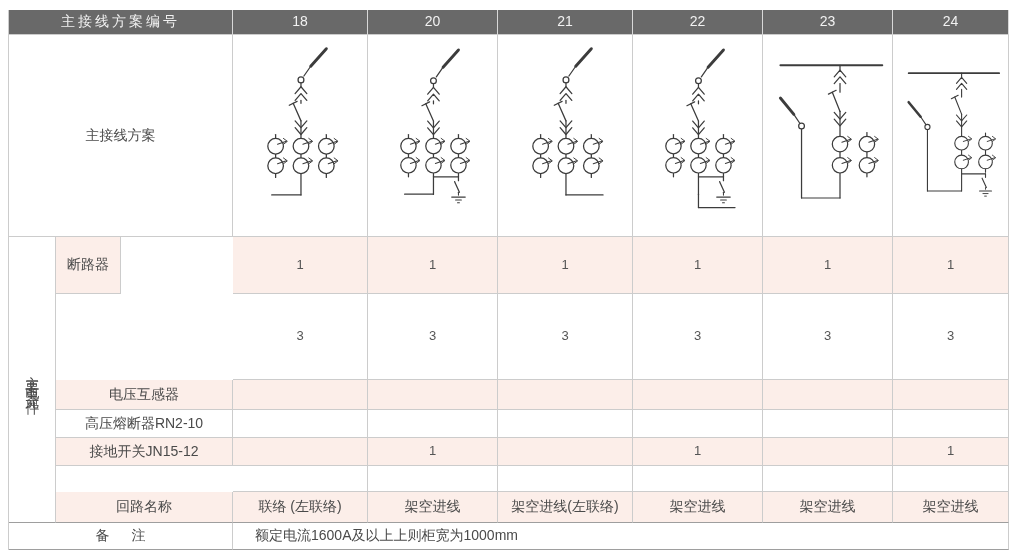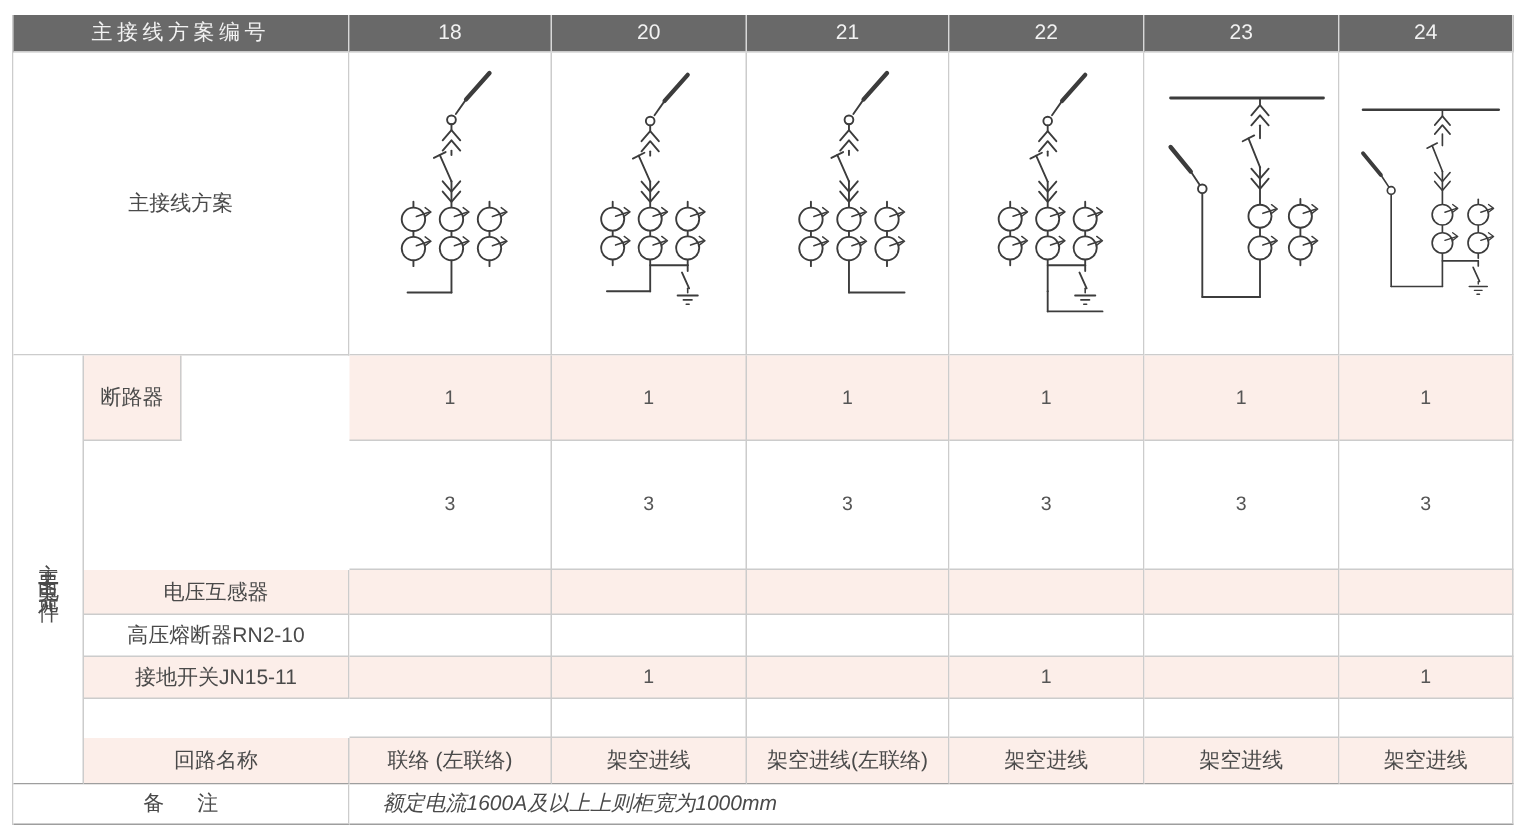--- a/index.html
+++ b/index.html
@@ -24,21 +24,21 @@
     background:var(--hbg);color:var(--htx);
     border-right:1px solid #d8d8d8;border-bottom:1px solid var(--border);
     font-size:14px;
   }
   .hdr-label{letter-spacing:3px;}
   .num{font-size:13px;color:#555;}
   .pre{white-space:pre-line;}
   .vert{
     writing-mode:vertical-rl;letter-spacing:5px;font-size:14px;
   }
-  .remark-cell{justify-content:flex-start;padding-left:22px;text-align:left;font-style:italic;}
+  .remark-cell{justify-content:flex-start;padding-left:22px;text-align:left;}
   .beizhu{letter-spacing:9px;text-indent:9px;}
   .b-strong{border-bottom-color:var(--strong);}
   .diag{padding:2px;}
   .diag svg{width:100%;height:100%;display:block;}
 </style>
 </head>
 <body>
 
 <div class="tbl">
 
@@ -313,21 +313,21 @@
   <div class="c pink num" style="grid-area:5/9/6/10"></div>
 
   <div class="c" style="grid-area:6/2/7/4">高压熔断器RN2-10</div>
   <div class="c num" style="grid-area:6/4/7/5"></div>
   <div class="c num" style="grid-area:6/5/7/6"></div>
   <div class="c num" style="grid-area:6/6/7/7"></div>
   <div class="c num" style="grid-area:6/7/7/8"></div>
   <div class="c num" style="grid-area:6/8/7/9"></div>
   <div class="c num" style="grid-area:6/9/7/10"></div>
 
-  <div class="c pink" style="grid-area:7/2/8/4">接地开关JN15-11</div>
+  <div class="c pink" style="grid-area:7/2/8/4">接地开关JN15-12</div>
   <div class="c pink num" style="grid-area:7/4/8/5"></div>
   <div class="c pink num" style="grid-area:7/5/8/6">1</div>
   <div class="c pink num" style="grid-area:7/6/8/7"></div>
   <div class="c pink num" style="grid-area:7/7/8/8">1</div>
   <div class="c pink num" style="grid-area:7/8/8/9"></div>
   <div class="c pink num" style="grid-area:7/9/8/10">1</div>
 
   <div class="c num" style="grid-area:8/4/9/5"></div>
   <div class="c num" style="grid-area:8/5/9/6"></div>
   <div class="c num" style="grid-area:8/6/9/7"></div>

